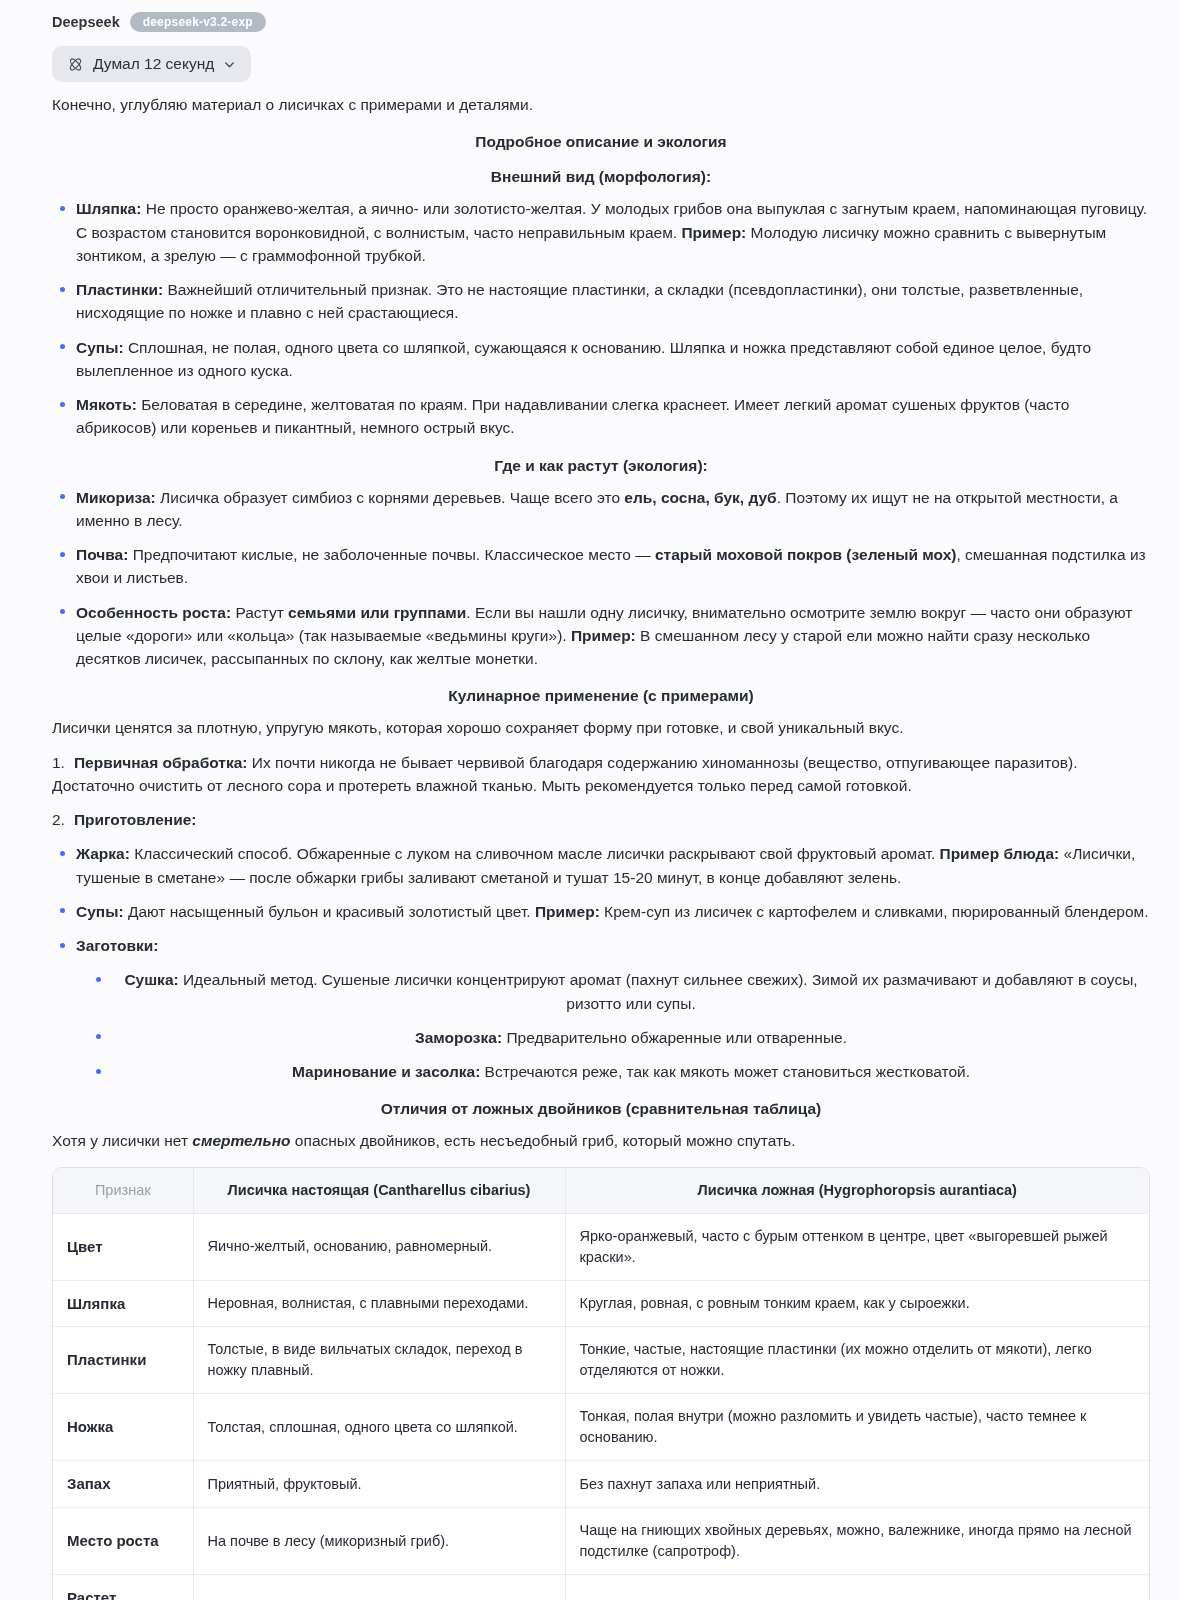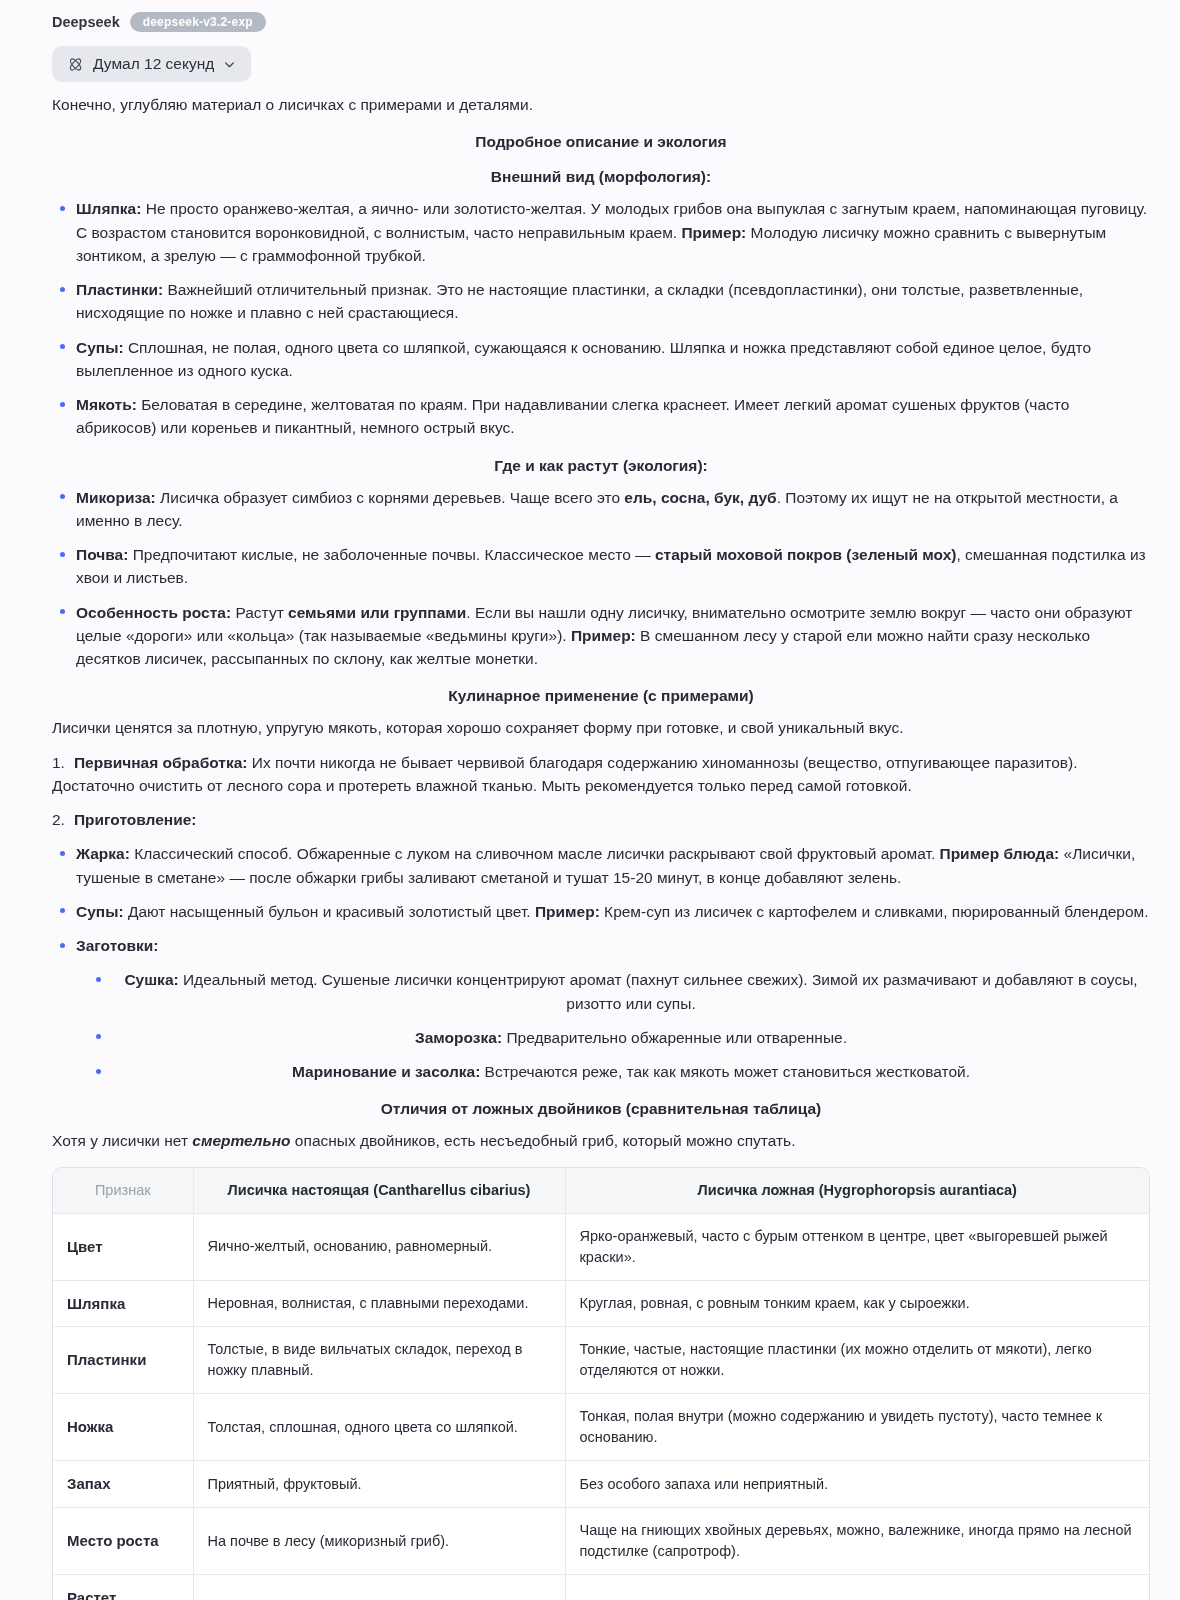--- a/index.html
+++ b/index.html
@@ -130,26 +130,26 @@
               <td>Круглая, ровная, с ровным тонким краем, как у сыроежки.</td>
             </tr>
             <tr>
               <td>Пластинки</td>
               <td>Толстые, в виде вильчатых складок, переход в ножку плавный.</td>
               <td>Тонкие, частые, настоящие пластинки (их можно отделить от мякоти), легко отделяются от ножки.</td>
             </tr>
             <tr>
               <td>Ножка</td>
               <td>Толстая, сплошная, одного цвета со шляпкой.</td>
-              <td>Тонкая, полая внутри (можно содержанию и увидеть пустоту), часто темнее к основанию.</td>
+              <td>Тонкая, полая внутри (можно разломить и увидеть частые), часто темнее к основанию.</td>
             </tr>
             <tr>
               <td>Запах</td>
               <td>Приятный, фруктовый.</td>
-              <td>Без особого запаха или неприятный.</td>
+              <td>Без пахнут запаха или неприятный.</td>
             </tr>
             <tr>
               <td>Место роста</td>
               <td>На почве в лесу (микоризный гриб).</td>
               <td>Чаще на гниющих хвойных деревьях, можно, валежнике, иногда прямо на лесной подстилке (сапротроф).</td>
             </tr>
             <tr>
               <td>Растет группами</td>
               <td>Практически всегда.</td>
               <td>Чаще поодиночке или небольшими сростками.</td>

